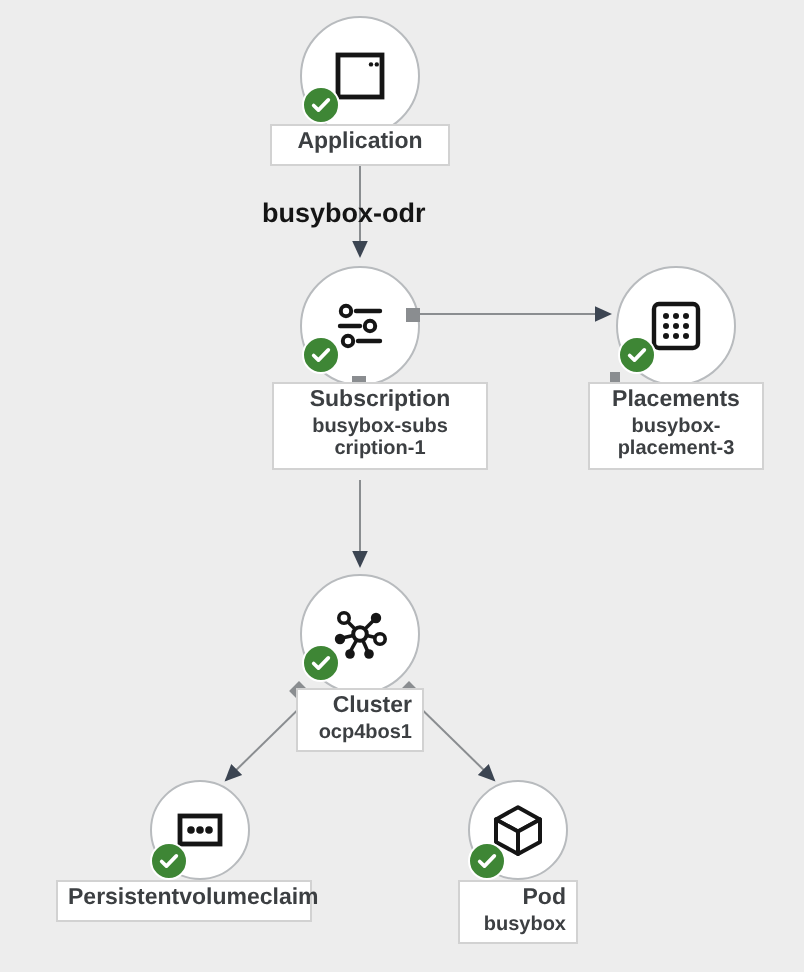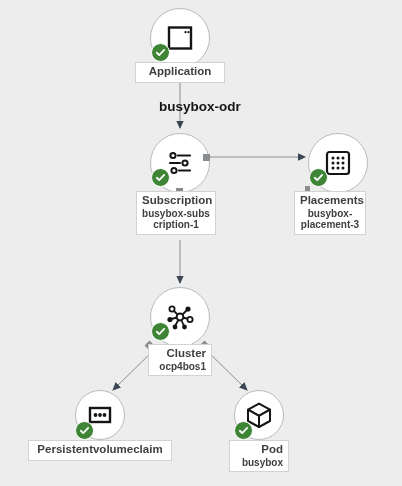--- a/index.html
+++ b/index.html
@@ -87,21 +87,20 @@
     display: block;
     font-weight: bold;
   }
   .edge-text {
     position: absolute;
     font-size: 13.5px;
     font-weight: bold;
     color: #151515;
     white-space: nowrap;
     z-index: 3;
-    margin-left: 28px;
   }
   .port {
     position: absolute;
     width: 7px; height: 7px;
     background: #8a8d90;
     z-index: 3;
   }
   .port.diamond {
     transform: rotate(45deg);
     background: #8a8d90;
@@ -171,21 +170,21 @@
           <circle cx="9" cy="22.5" r="2.6" fill="none" stroke="#151515" stroke-width="2"></circle>
           <line x1="14" y1="22.5" x2="25" y2="22.5" stroke="#151515" stroke-width="2.2" stroke-linecap="round"></line>
         </svg>
       </span>
     </div>
     <div class="status-badge" style="left:-29px; top:5px;">
       <svg width="11" height="11" viewBox="0 0 12 12">
           <path d="M2 6.3 L4.6 8.8 L10 3.2" stroke="#ffffff" stroke-width="2" fill="none" stroke-linecap="round" stroke-linejoin="round"></path>
         </svg>
     </div>
-    <div class="node-label" style="left:-44px; top:28px; width:80px;">
+    <div class="node-label" style="left:-44px; top:28px; width:108px;">
       <span class="title">Subscription</span>
       <span class="sub">busybox-subs</span>
       <span class="sub">cription-1</span>
     </div>
   </div>
 
   <div class="node" style="left:338px; top:163px;">
     <div class="node-circle big">
       <span>
         <svg class="icon-svg" width="28" height="28" viewBox="0 0 28 28">
@@ -200,21 +199,21 @@
           <circle cx="14" cy="19" r="1.5" fill="#151515"></circle>
           <circle cx="19" cy="19" r="1.5" fill="#151515"></circle>
         </svg>
       </span>
     </div>
     <div class="status-badge" style="left:-29px; top:5px;">
       <svg width="11" height="11" viewBox="0 0 12 12">
           <path d="M2 6.3 L4.6 8.8 L10 3.2" stroke="#ffffff" stroke-width="2" fill="none" stroke-linecap="round" stroke-linejoin="round"></path>
         </svg>
     </div>
-    <div class="node-label" style="left:-44px; top:28px; width:72px;">
+    <div class="node-label" style="left:-44px; top:28px; width:88px;">
       <span class="title">Placements</span>
       <span class="sub">busybox-</span>
       <span class="sub">placement-3</span>
     </div>
   </div>
 
   <div class="node" style="left:180px; top:317px;">
     <div class="node-circle big">
       <span>
         <svg class="icon-svg" width="32" height="32" viewBox="0 0 32 32">
@@ -254,21 +253,21 @@
           <circle cx="13" cy="13" r="1.9" fill="#151515"></circle>
           <circle cx="17.5" cy="13" r="1.9" fill="#151515"></circle>
         </svg>
       </span>
     </div>
     <div class="status-badge" style="left:-25px; top:6px;">
       <svg width="11" height="11" viewBox="0 0 12 12">
           <path d="M2 6.3 L4.6 8.8 L10 3.2" stroke="#ffffff" stroke-width="2" fill="none" stroke-linecap="round" stroke-linejoin="round"></path>
         </svg>
     </div>
-    <div class="node-label" style="left:-72px; top:25px; width:144px;">
+    <div class="node-label" style="left:-72px; top:25px; width:128px;">
       <span class="title">Persistentvolumeclaim</span>
     </div>
   </div>
 
   <div class="node" style="left:259px; top:415px;">
     <div class="node-circle small">
       <span>
         <svg class="icon-svg" width="28" height="28" viewBox="0 0 28 28">
           <path d="M14 3 L25 9 L25 20 L14 26 L3 20 L3 9 Z" fill="none" stroke="#151515" stroke-width="0"></path>
           <path d="M14 2.6 L25 8.7 L14 14.8 L3 8.7 Z" fill="#ffffff" stroke="#151515" stroke-width="2" stroke-linejoin="round"></path>

